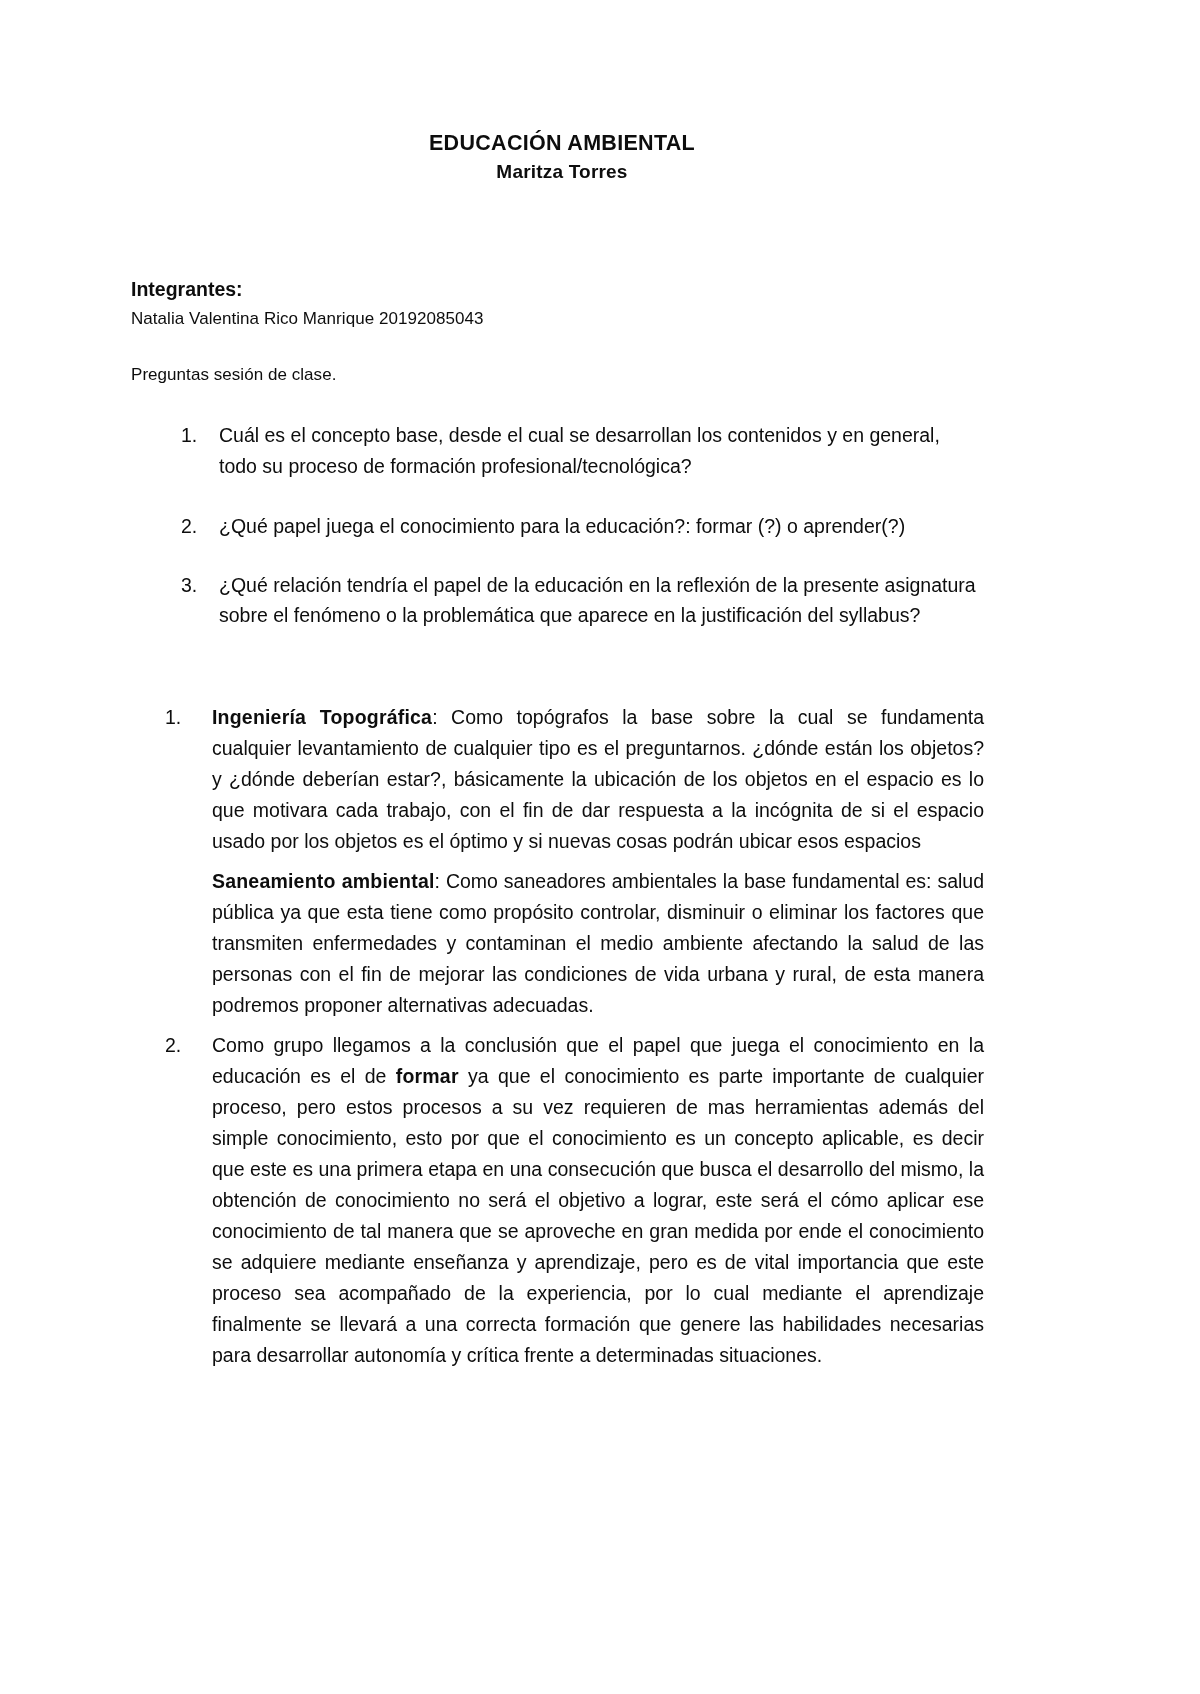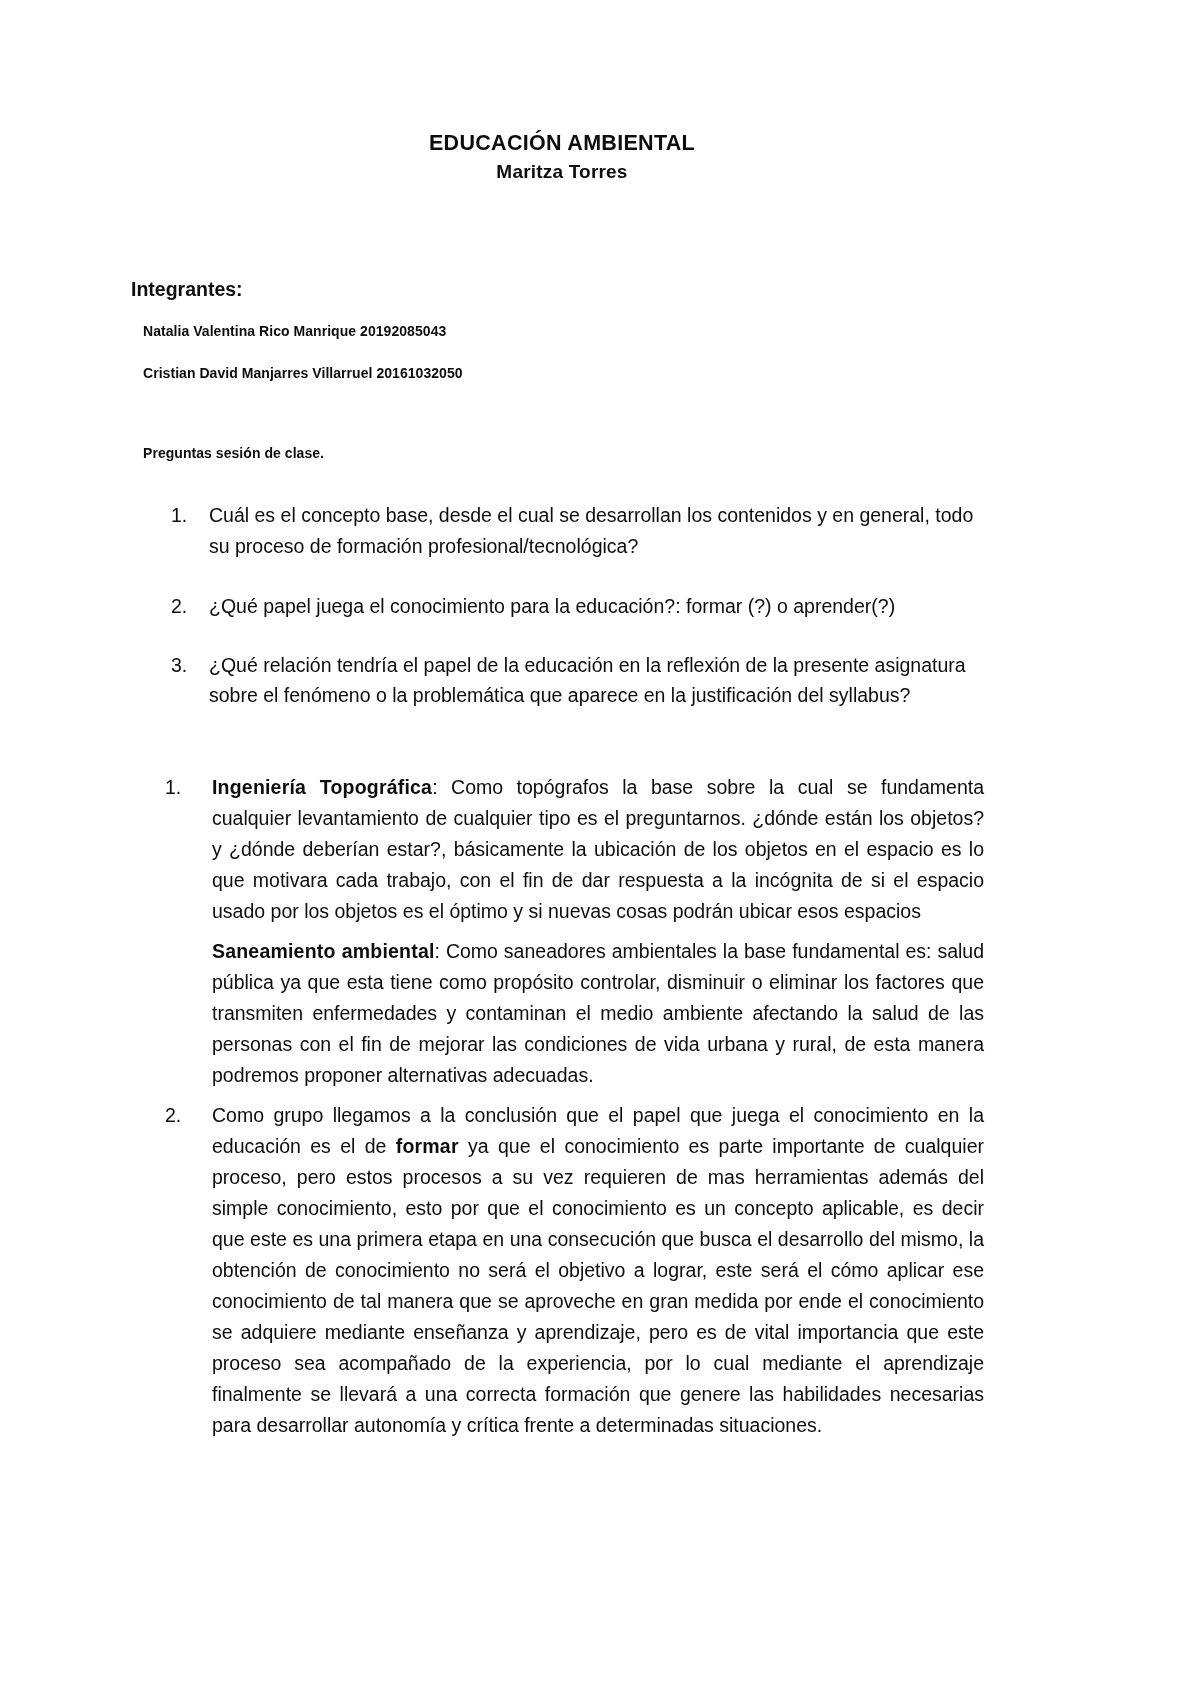--- a/index.html
+++ b/index.html
@@ -49,29 +49,28 @@
   .spacer-sm { height: 14px; }
   .spacer-xl { height: 46px; }
 
   .lead-label {
     font-weight: bold;
     font-size: 19.5px;
     line-height: 30px;
     margin: 0;
   }
   .plain-line {
-    font-size: 14px;
+    font-size: 17px;
     line-height: 30px;
-    margin: 12px;
+    margin: 0;
     letter-spacing: 0.05px;
-    font-weight: bold;
   }
 
   ol.questions {
-    margin: 6px;
+    margin: 16px;
     padding: 0 0 0 72px;
     list-style: none;
     counter-reset: qcount;
   }
   ol.questions > li {
     position: relative;
     font-size: 19.5px;
     line-height: 30.5px;
     margin: 0 0 30px 0;
     counter-increment: qcount;
@@ -127,21 +126,20 @@
 <div class="page">
   <div class="content">
 
     <h1 class="doc-title">EDUCACIÓN AMBIENTAL</h1>
     <h2 class="doc-subtitle">Maritza Torres</h2>
 
     <div class="spacer-lg"></div>
 
     <p class="lead-label">Integrantes:</p>
     <p class="plain-line">Natalia Valentina Rico Manrique 20192085043</p>
-    <p class="plain-line">Cristian David Manjarres Villarruel 20161032050</p>
 
     <div class="spacer-md"></div>
 
     <p class="plain-line">Preguntas sesión de clase.</p>
 
     <div class="spacer-sm"></div>
 
     <ol class="questions">
       <li>Cuál es el concepto base, desde el cual se desarrollan los contenidos y en general, todo su proceso de formación profesional/tecnológica?</li>
       <li class="tight">¿Qué papel juega el conocimiento para la educación?: formar (?) o aprender(?)</li>

